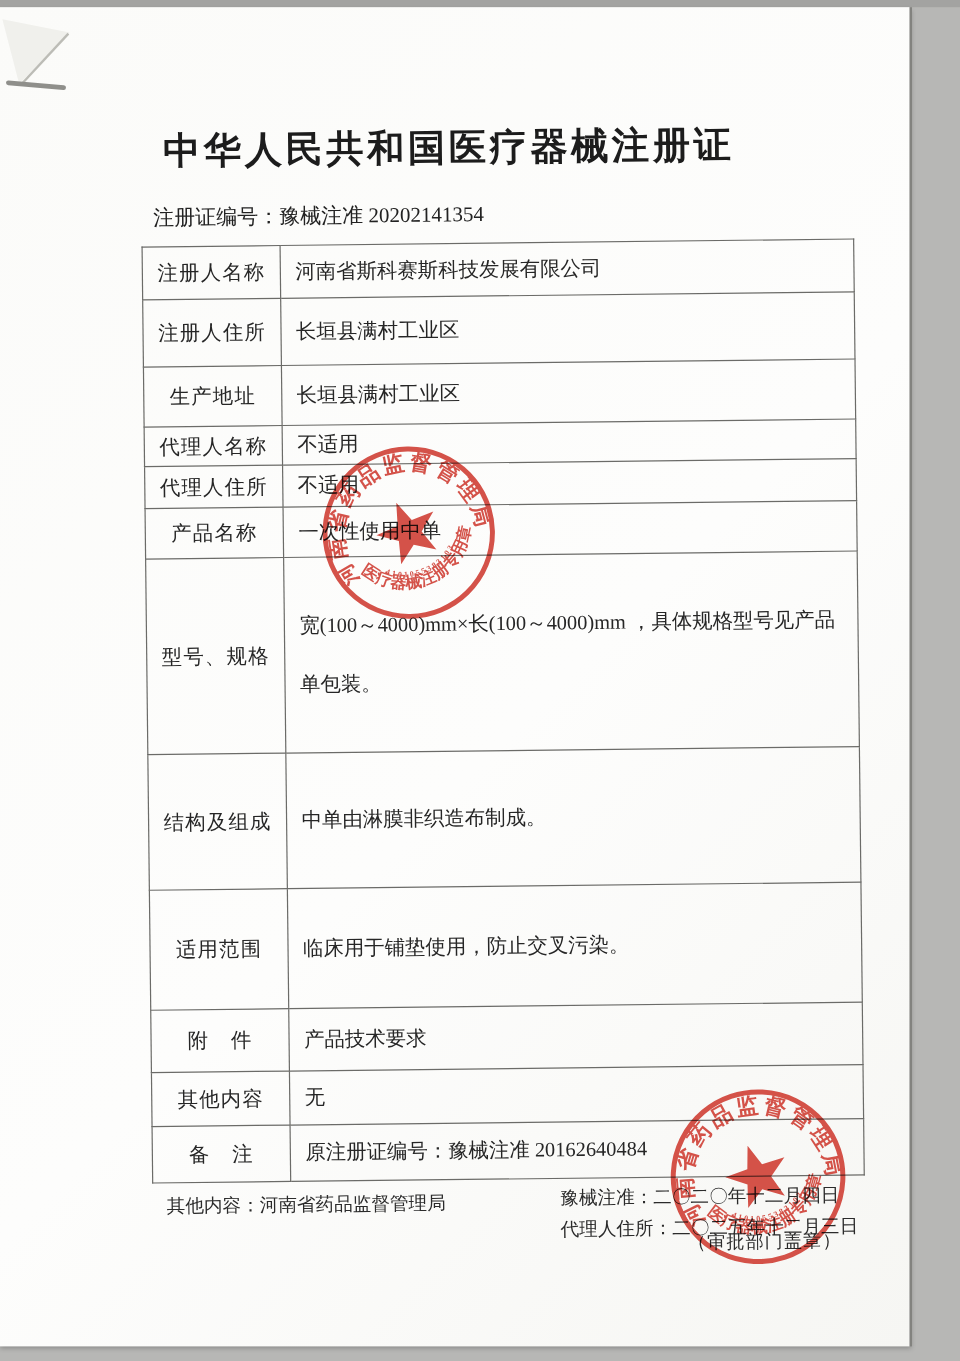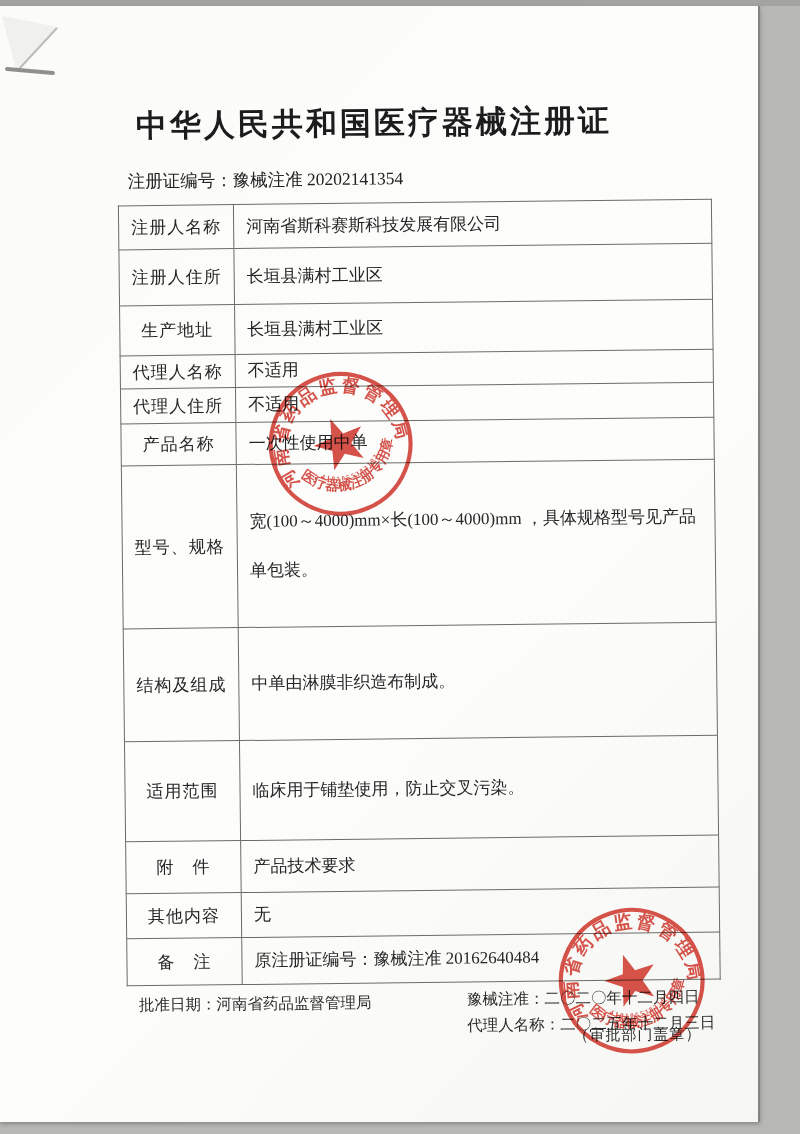--- a/index.html
+++ b/index.html
@@ -115,29 +115,29 @@
         <td class="val">无</td>
       </tr>
       <tr class="row" style="height:47px;">
         <td class="lbl">备　注</td>
         <td class="val">原注册证编号：豫械注准 20162640484</td>
       </tr>
     </tbody>
       </table>
 
     <div class="footer-dept">
-      <span>批准日期：</span><span>河南省药品监督管理局</span>
+      <span>其他内容：</span><span>河南省药品监督管理局</span>
     </div>
 
     <div class="footer-dates">
       <div>
         <span>豫械注准：</span><span>二〇二〇年十二月四日</span>
       </div>
       <div>
-        <span>代理人名称：</span><span>二〇二五年十二月三日</span>
+        <span>代理人住所：</span><span>二〇二五年十二月三日</span>
       </div>
     </div>
 
     <div class="footer-seal-note">（审批部门盖章）</div>
 
     <svg class="stamp stamp-1" viewBox="0 0 200 200">
       <defs>
         <path id="s1top" d="M 30,128 A 74,74 0 1 1 170,128"></path>
         <path id="s1bot" d="M 34,120 A 74,74 0 0 0 166,120"></path>
         <path id="s1num" d="M 54,128 A 62,62 0 0 0 146,128"></path>

